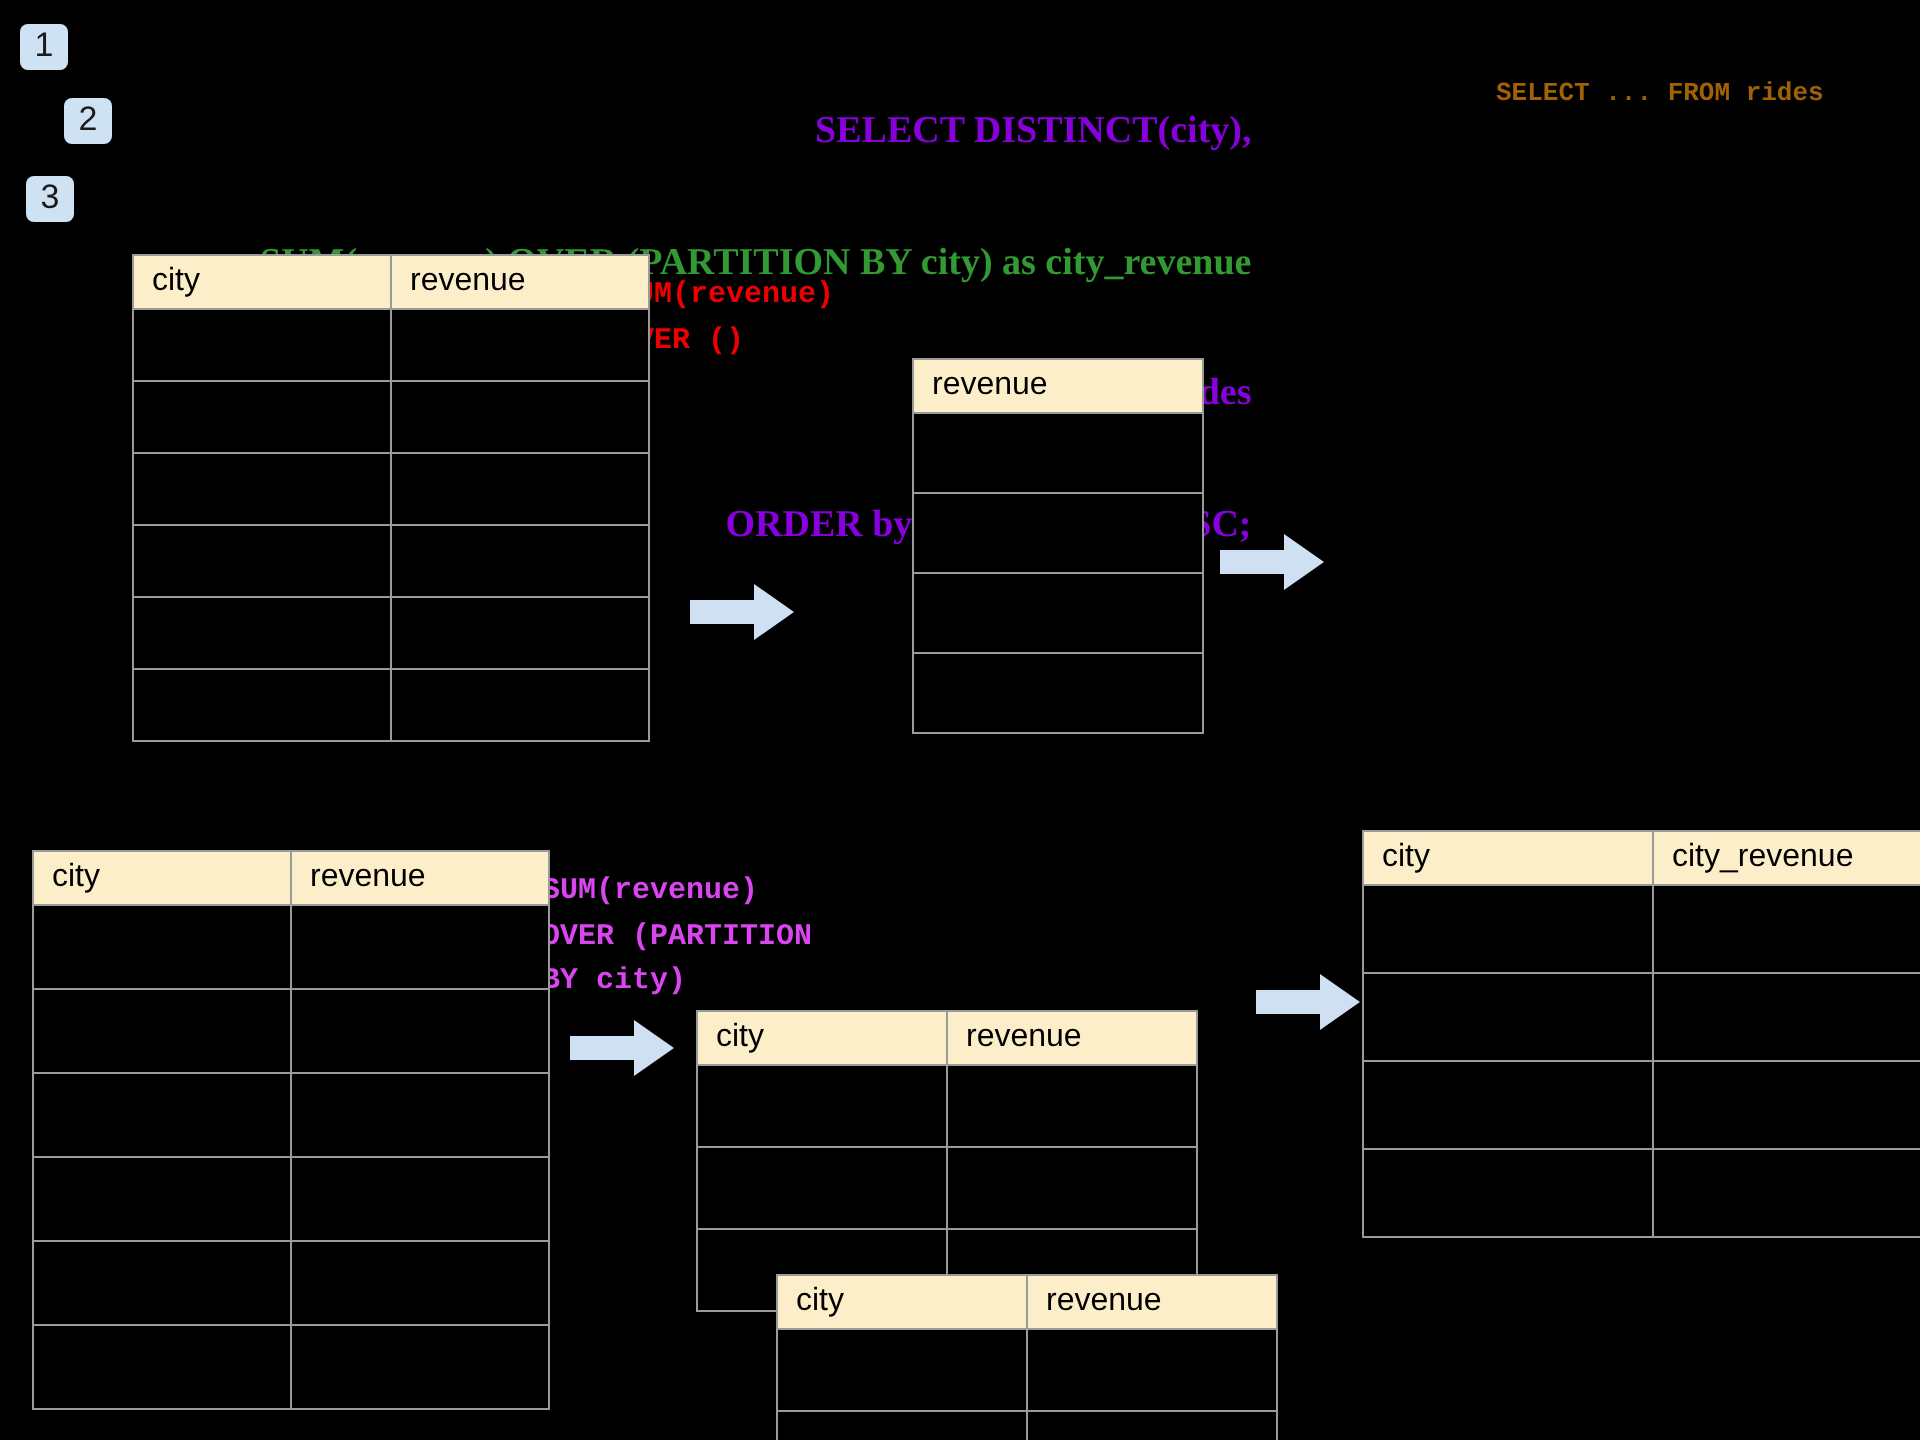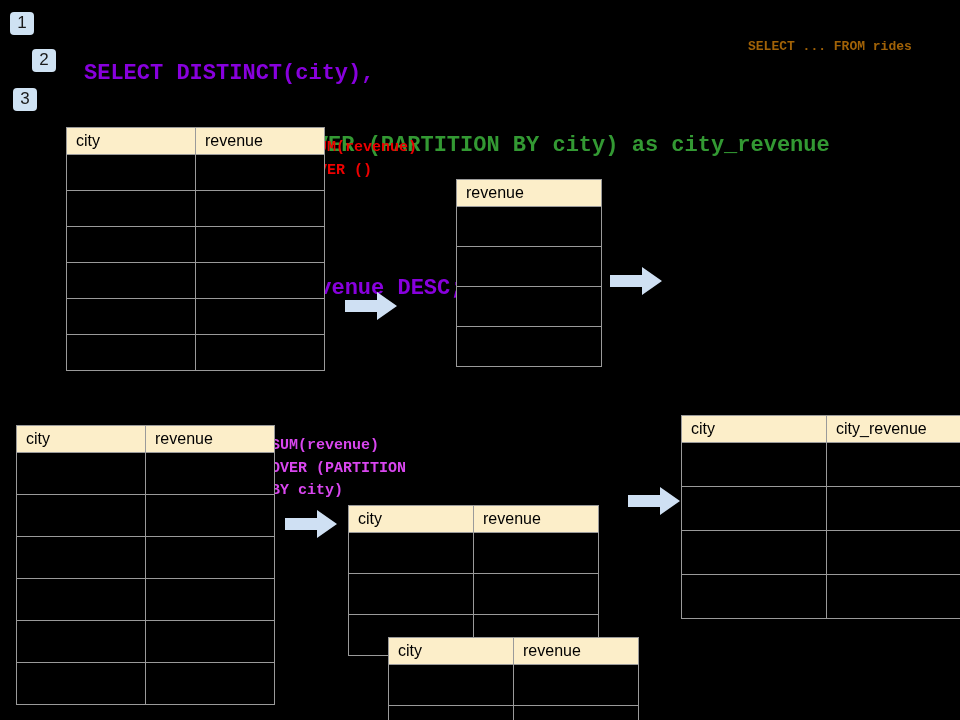--- a/index.html
+++ b/index.html
@@ -26,25 +26,26 @@
     font-size: 17px;
     line-height: 22px;
     text-align: center;
     width: 24px;
     height: 23px;
   }
 
   
   .sql {
     position: absolute;
-    font-family: Liberation Mono, monospace;
-    font-size: 22px;
+    font-family: Liberation Serif, serif;
+    font-size: 19px;
     font-weight: bold;
     letter-spacing: 0px;
     white-space: pre;
+    text-align: right;
   }
   .sql-line { display: block; height: 21.5px; }
 
   
   .sidenote {
     position: absolute;
     font-family: "Liberation Mono", monospace;
     font-size: 13px;
     font-weight: bold;
     line-height: 19px;

